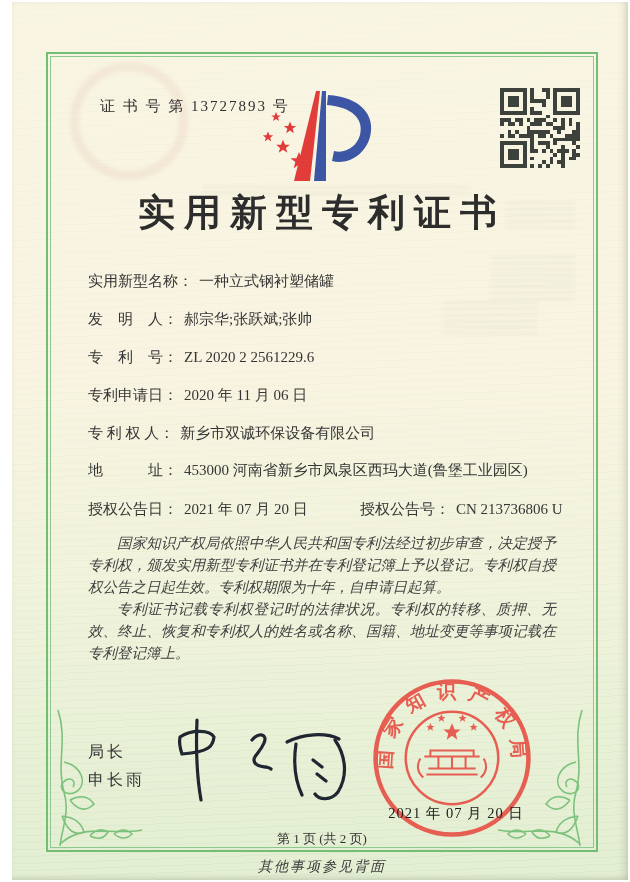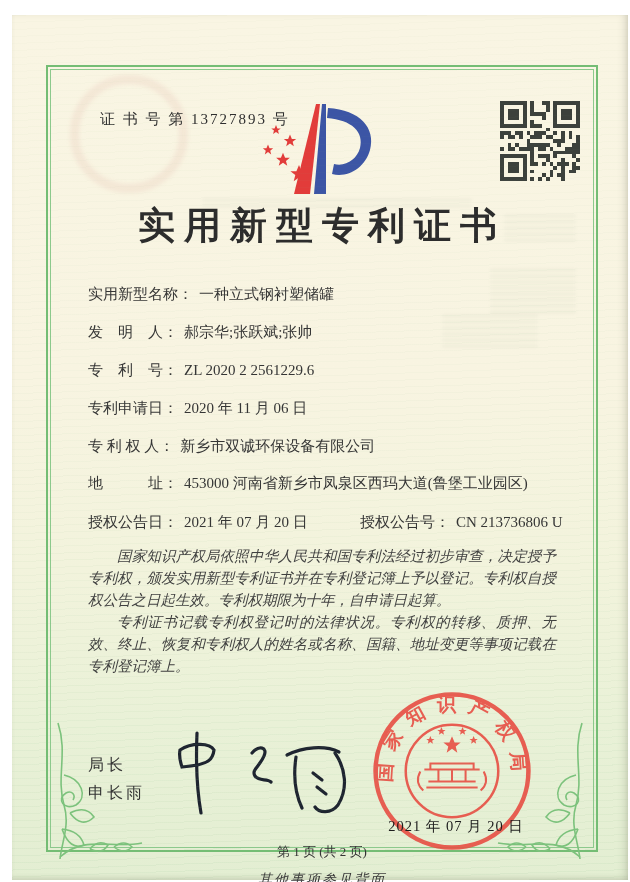--- a/index.html
+++ b/index.html
@@ -6,21 +6,20 @@
   body{
     width:630px;height:882px;position:relative;overflow:hidden;
     background:#ffffff;
     font-family:"Liberation Serif","DejaVu Serif",serif;
     color:#3a3a3a;
   }
   .paper{
     position:absolute;left:12px;top:2px;right:2px;bottom:2px;
     background:linear-gradient(180deg,#f9f5e3 0%,#f8f4e1 42%,#f2f3dc 64%,#e9f1d7 82%,#e3eed2 100%);
     box-shadow:inset -6px 0 8px -4px rgba(90,90,70,.25), inset 0 -4px 6px -3px rgba(90,90,70,.2);
-    margin-top:13px;
   }
   .paper::after{ 
     content:"";position:absolute;inset:0;pointer-events:none;
     background:repeating-linear-gradient(178deg, rgba(140,190,140,.10) 0 1px, rgba(255,255,255,0) 1px 7px);
     mask-image:linear-gradient(180deg,rgba(0,0,0,.25) 0%,rgba(0,0,0,.45) 55%,rgba(0,0,0,.9) 100%);
     -webkit-mask-image:linear-gradient(180deg,rgba(0,0,0,.25) 0%,rgba(0,0,0,.45) 55%,rgba(0,0,0,.9) 100%);
   }
   .frame{position:absolute;left:34px;top:50px;right:30px;bottom:28px;
     border:2px solid #74bd74;}
   .frame-inner{position:absolute;inset:2px;border:1px solid #8cc98c;}

